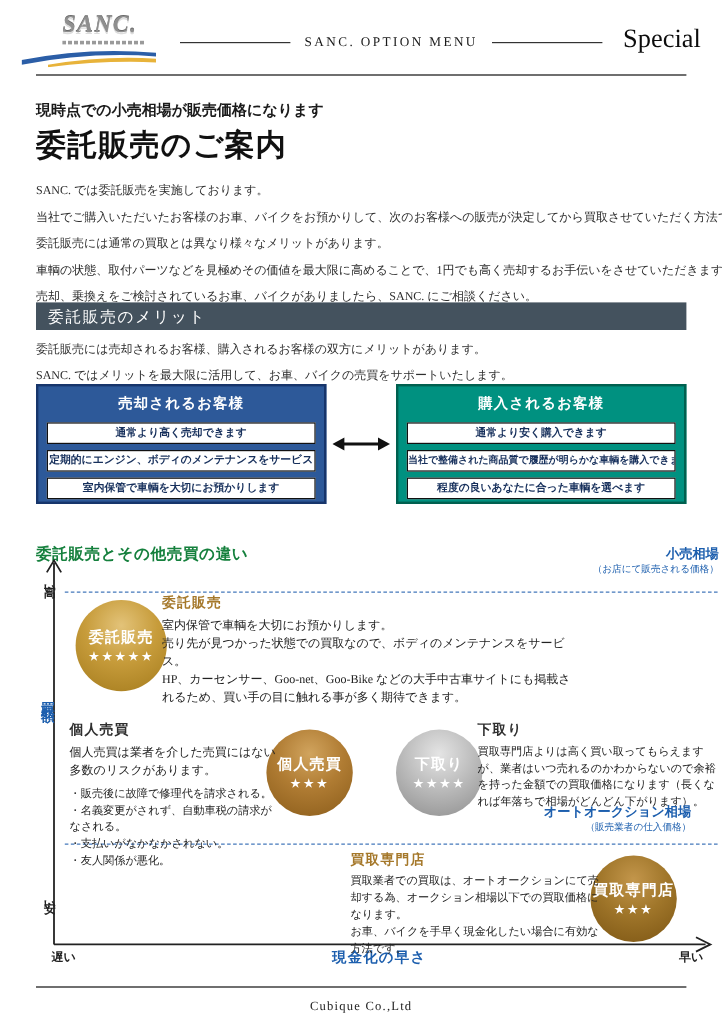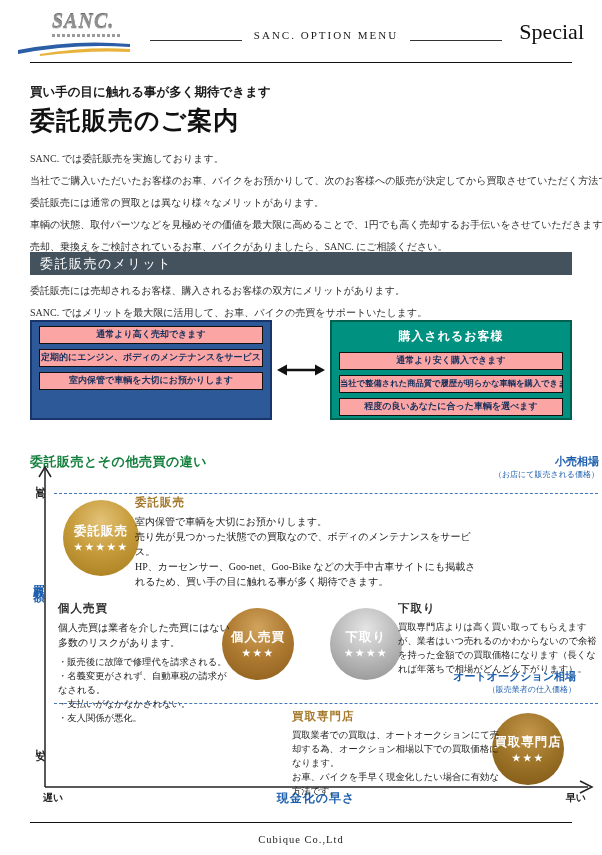--- a/index.html
+++ b/index.html
@@ -10,21 +10,21 @@
   
   .header{position:absolute;top:0;left:0;right:0;height:64px;}
   .logo{position:absolute;left:52px;top:10px;width:120px;}
   .logo-text{
     font-size:20px;font-weight:bold;font-style:italic;letter-spacing:1px;
     color:#8f8f8f;text-shadow:0 1px 0 #dcdcdc, 0 -1px 0 #6a6a6a;
   }
   .logo-tag{height:3px;width:68px;margin-top:1px;
     background:repeating-linear-gradient(90deg,#9a9a9a 0 3px,transparent 3px 5px);}
   .logo svg{display:block;margin:3px 0 0 -34px;}
-  .menu-strip{position:absolute;left:150px;right:100px;top:29px;display:flex;align-items:flex-end;gap:12px;}
+  .menu-strip{position:absolute;left:150px;right:100px;top:29px;display:flex;align-items:center;gap:12px;}
   .menu-rule{flex:1;border-top:1.2px solid #333;height:0;}
   .menu-label{font-size:11px;letter-spacing:2px;color:#1a1a1a;}
   .special{position:absolute;right:18px;top:19px;font-size:22px;color:#0d0d0d;}
   .header-line{position:absolute;left:30px;right:30px;top:62px;border-top:1.6px solid #111;}
   
   .intro{position:absolute;left:30px;right:30px;top:84px;}
   .intro-sub{font-size:12.5px;font-weight:bold;color:#1a1a1a;}
   .intro-title{font-size:25px;font-weight:bold;color:#111;margin-top:3px;letter-spacing:1px;}
   .paras{margin-top:15px;font-size:10px;color:#2e2e2e;}
   .paras div{margin-bottom:8px;white-space:nowrap;}
@@ -32,21 +32,21 @@
   .merit-bar{position:absolute;left:30px;right:30px;top:252px;height:23px;background:#44525e;
     color:#fff;font-size:13px;letter-spacing:1.5px;line-height:23px;padding-left:10px;box-sizing:border-box;}
   .merit-paras{position:absolute;left:30px;right:30px;top:284px;font-size:10px;color:#2e2e2e;}
   .merit-paras div{margin-bottom:8px;white-space:nowrap;}
   
   .boxes{position:absolute;left:30px;top:320px;width:542px;height:100px;}
   .cust-box{position:absolute;top:0;width:242px;height:100px;border:2px solid;box-sizing:border-box;padding:4px 7px;}
   .cust-box.seller{left:0;background:#2d5999;border-color:#17356b;}
   .cust-box.buyer{right:0;background:#009180;border-color:#00604f;}
   .box-title{color:#fff;font-weight:bold;font-size:12px;text-align:center;margin:2px 0 7px;letter-spacing:1px;}
-  .box-row{background:#fca5a5;border:1px solid #111;font-size:9px;font-weight:bold;color:#17305c;
+  .box-row{background:#ffffff;border:1px solid #111;font-size:9px;font-weight:bold;color:#17305c;
     text-align:center;height:16px;line-height:15px;margin-bottom:5px;white-space:nowrap;overflow:hidden;}
   .box-row.tight{font-size:8.3px;}
   .exchange{position:absolute;left:247px;top:42px;}
   
   .diagram{position:absolute;left:30px;top:453px;width:572px;height:352px;}
   .dg-title{position:absolute;left:0;top:0;font-size:13px;font-weight:bold;color:#15803d;letter-spacing:0.5px;}
   .retail{position:absolute;right:3px;top:1px;text-align:right;color:#1d5fae;}
   .mkt-lab{font-size:11px;font-weight:bold;}
   .mkt-note{font-size:8px;margin-left:16px;}
   .dash1{position:absolute;left:24px;right:4px;top:40px;border-top:1.4px dashed #4478bb;}
@@ -102,39 +102,40 @@
     <div class="menu-strip">
       <span class="menu-rule"></span>
       <span class="menu-label">SANC. OPTION MENU</span>
       <span class="menu-rule"></span>
     </div>
     <div class="special">Special</div>
     <div class="header-line"></div>
   </div>
 
   <div class="intro">
-    <div class="intro-sub">買い手の目に触れる事が多く期待できます</div>
+    <div class="intro-sub">現時点での小売相場が販売価格になります</div>
     <div class="intro-title">委託販売のご案内</div>
     <div class="paras">
       <div>SANC. では委託販売を実施しております。</div>
       <div>当社でご購入いただいたお客様のお車、バイクをお預かりして、次のお客様への販売が決定してから買取させていただく方法です。</div>
       <div>委託販売には通常の買取とは異なり様々なメリットがあります。</div>
       <div>車輌の状態、取付パーツなどを見極めその価値を最大限に高めることで、1円でも高く売却するお手伝いをさせていただきます。</div>
       <div>売却、乗換えをご検討されているお車、バイクがありましたら、SANC. にご相談ください。</div>
     </div>
   </div>
 
   <div class="merit-bar">委託販売のメリット</div>
   <div class="merit-paras">
     <div>委託販売には売却されるお客様、購入されるお客様の双方にメリットがあります。</div>
     <div>SANC. ではメリットを最大限に活用して、お車、バイクの売買をサポートいたします。</div>
   </div>
 
   <div class="boxes">
     <div class="cust-box seller">
+      <div class="box-title">売却されるお客様</div>
       <div class="box-row">通常より高く売却できます</div>
       <div class="box-row">定期的にエンジン、ボディのメンテナンスをサービス</div>
       <div class="box-row">室内保管で車輌を大切にお預かりします</div>
     </div>
     <div class="exchange">
       <svg width="48" height="16" viewBox="0 0 48 16">
         <line x1="7" y1="8" x2="41" y2="8" stroke="#111" stroke-width="2.6"></line>
         <polygon points="0,8 10,2.5 10,13.5" fill="#111"></polygon>
         <polygon points="48,8 38,2.5 38,13.5" fill="#111"></polygon>
       </svg>

